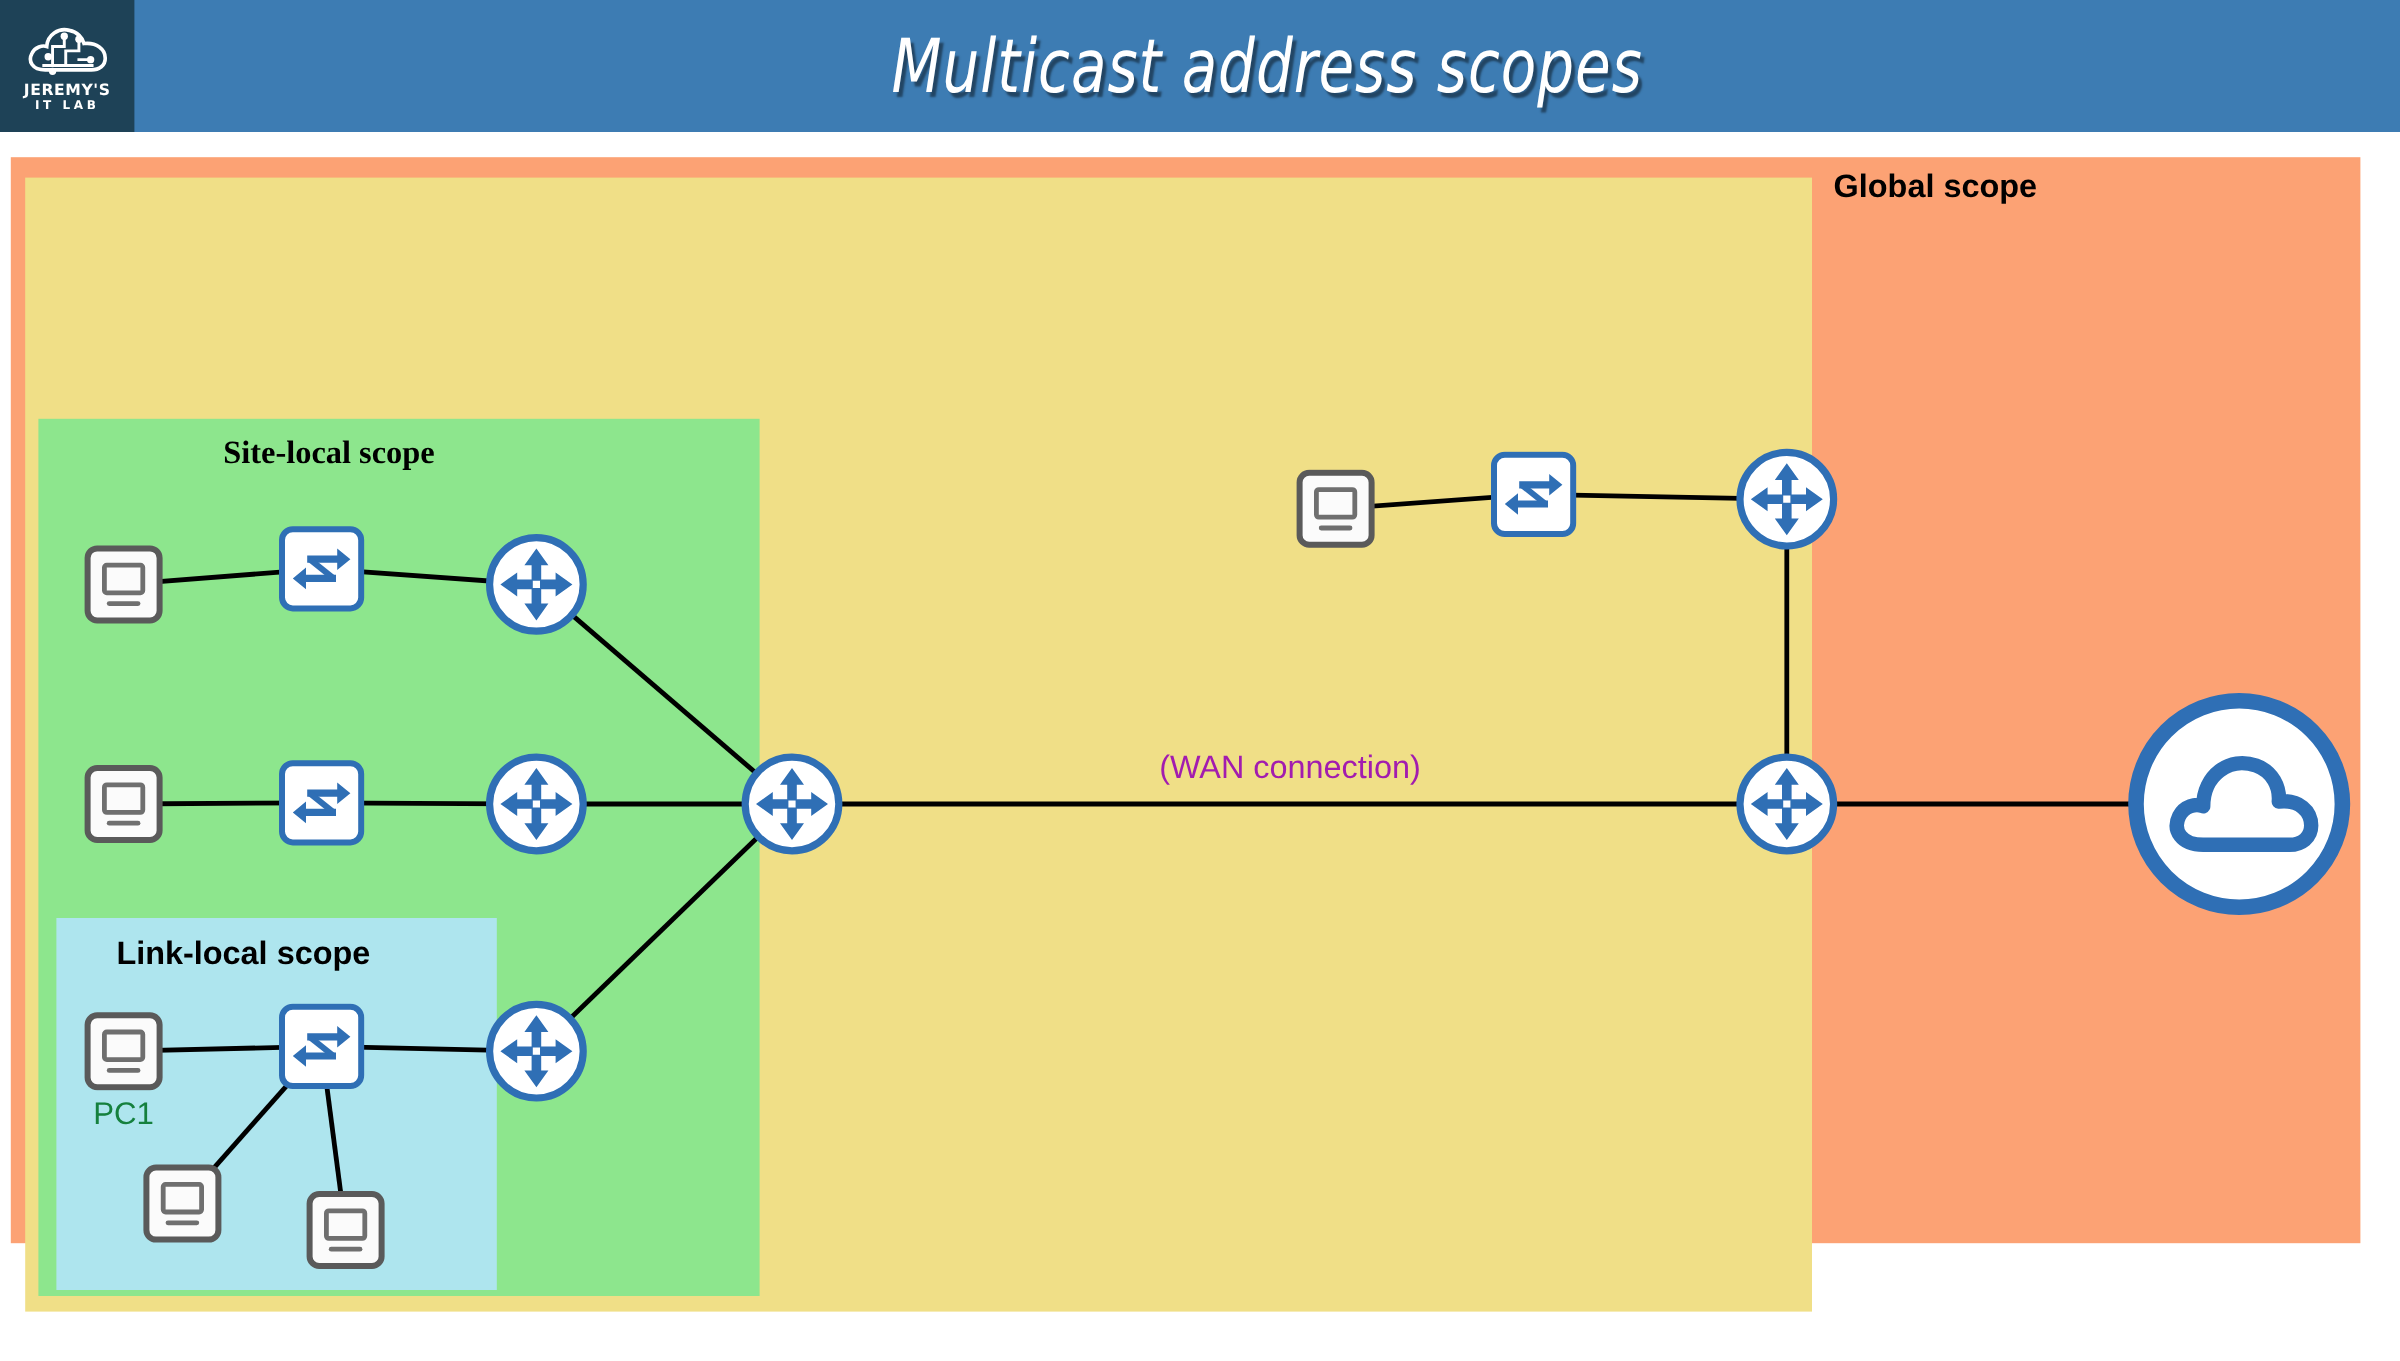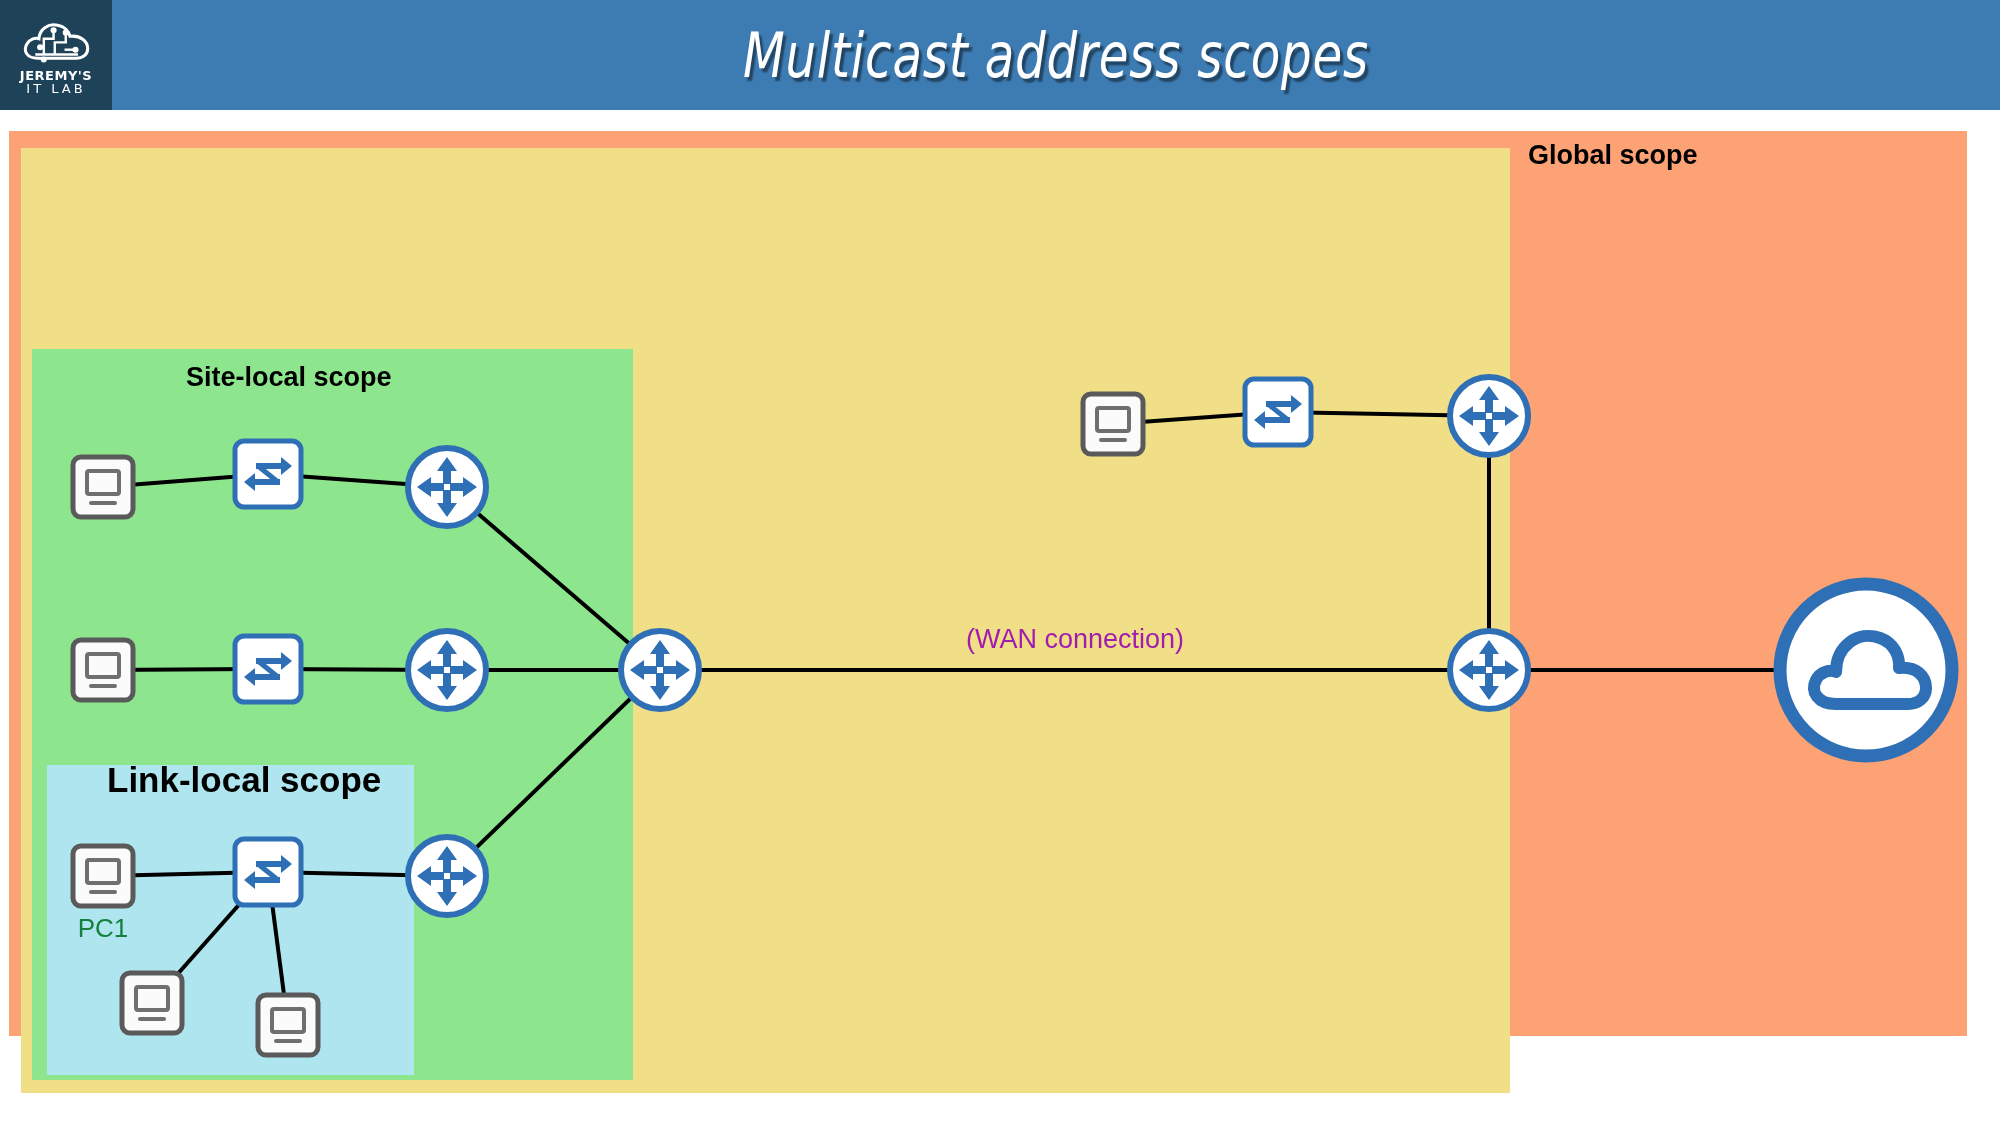--- a/index.html
+++ b/index.html
@@ -51,22 +51,22 @@
     font-family: "DejaVu Sans", sans-serif;
     font-weight: bold;
     font-size: 13px;
     letter-spacing: 0.5px;
     line-height: 14px;
     margin-top: 1px;
   }
   #logo-text-2 {
     color: #ffffff;
     font-family: "DejaVu Sans", sans-serif;
-    font-weight: normal;
-    font-size: 13px;
+    font-weight: bold;
+    font-size: 10px;
     letter-spacing: 3px;
     line-height: 11px;
   }
   #slide-title {
     position: absolute;
     left: 112px; top: 0;
     width: 1888px;
     height: 110px;
     display: flex;
     align-items: center;
@@ -111,22 +111,22 @@
 
   .scope-label {
     position: absolute;
     color: #000000;
     font-family: "Liberation Sans", sans-serif;
     font-weight: bold;
     white-space: nowrap;
   }
   #label-global   { left: 1528px; top: 140px;  font-size: 27px; }
   #label-org      { left: 637px;  top: 158px;  font-size: 27px; }
-  #label-site     { left: 186px;  top: 362px;  font-size: 27px; }
-  #label-link     { left: 97px;   top: 760px;  font-size: 35px; margin-left: 10px; }
+  #label-site     { left: 186px;  top: 362px;  font-size: 27px; font-family: Liberation Serif, serif; }
+  #label-link     { left: 97px;   top: 779px;  font-size: 27px; }
 
   
   #edges {
     position: absolute;
     left: 0; top: 0;
     width: 2000px;
     height: 1134px;
     pointer-events: none;
   }
   .edge { stroke: #000000; stroke-width: 4; fill: none; }

